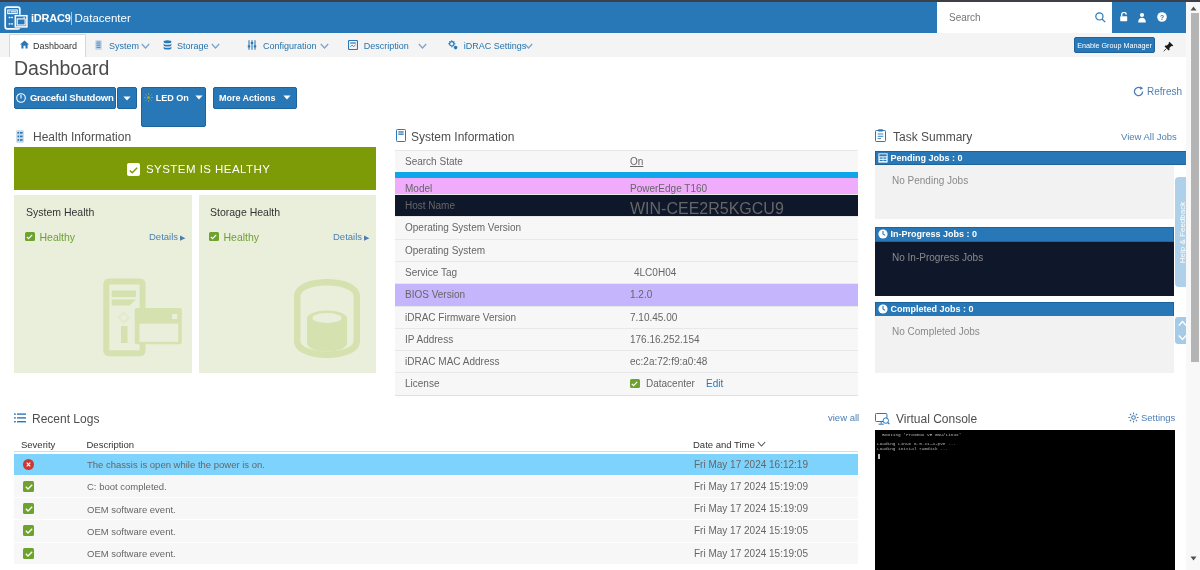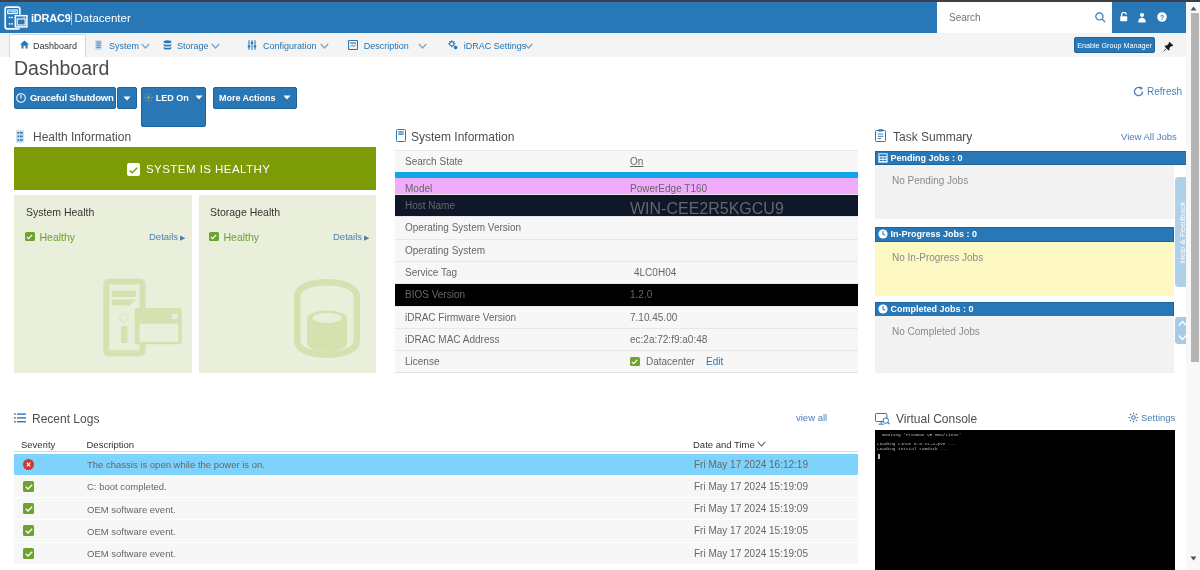--- a/index.html
+++ b/index.html
@@ -268,27 +268,31 @@
       <div style="position:absolute;left:235px;top:5px;font-size:10px;color:#666;"></div>
     </div>
     <div style="height:22.3px;background:#f7f7f7;border-top:1px solid #e8e8e8;position:relative;">
       <div style="position:absolute;left:10px;top:5px;font-size:10px;color:#666;">Operating System</div>
       <div style="position:absolute;left:235px;top:5px;font-size:10px;color:#666;"></div>
     </div>
     <div style="height:22.3px;background:#f7f7f7;border-top:1px solid #e8e8e8;position:relative;">
       <div style="position:absolute;left:10px;top:5px;font-size:10px;color:#666;">Service Tag</div>
       <div style="position:absolute;left:239px;top:5px;font-size:10px;color:#666;">4LC0H04</div>
     </div>
-    <div style="height:22.3px;background:#000000;border-top:1px solid #e8e8e8;position:relative;">
+    <div style="height:22.3px;background:#c4b5fd;border-top:1px solid #e8e8e8;position:relative;">
       <div style="position:absolute;left:10px;top:5px;font-size:10px;color:#666;">BIOS Version</div>
       <div style="position:absolute;left:235px;top:5px;font-size:10px;color:#666;">1.2.0</div>
     </div>
     <div style="height:22.3px;background:#f7f7f7;border-top:1px solid #e8e8e8;position:relative;">
       <div style="position:absolute;left:10px;top:5px;font-size:10px;color:#666;">iDRAC Firmware Version</div>
       <div style="position:absolute;left:235px;top:5px;font-size:10px;color:#666;">7.10.45.00</div>
+    </div>
+    <div style="height:22.3px;background:#f7f7f7;border-top:1px solid #e8e8e8;position:relative;">
+      <div style="position:absolute;left:10px;top:5px;font-size:10px;color:#666;">IP Address</div>
+      <div style="position:absolute;left:235px;top:5px;font-size:10px;color:#666;">176.16.252.154</div>
     </div>
     <div style="height:22.3px;background:#f7f7f7;border-top:1px solid #e8e8e8;position:relative;">
       <div style="position:absolute;left:10px;top:5px;font-size:10px;color:#666;text-align:center;">iDRAC MAC Address</div>
       <div style="position:absolute;left:235px;top:5px;font-size:10px;color:#666;">ec:2a:72:f9:a0:48</div>
     </div>
     <div style="height:23.3px;background:#f7f7f7;border-top:1px solid #e8e8e8;border-bottom:1px solid #e0e0e0;position:relative;">
       <div style="position:absolute;left:10px;top:5px;font-size:10px;color:#666;">License</div>
       <div style="position:absolute;left:235px;top:5.5px;width:9.5px;height:9.5px;background:#6da32c;border-radius:1.5px;"></div>
       <svg style="position:absolute;left:236.2px;top:7.8px;" width="7" height="6" viewBox="0 0 7 6">
         <path d="M0.8 2.8 L2.6 4.6 L6.2 0.8" fill="none" stroke="#fff" stroke-width="1.2"></path>
@@ -321,21 +325,21 @@
     </svg>Pending Jobs : 0</div>
 <div class="abs" style="left:875px;top:165px;width:299px;height:54px;background:#f2f2f2;">
   <div style="margin:10px 0 0 17px;font-size:10px;color:#8a8a8a;">No Pending Jobs</div>
   </div>
 
 <div class="abs" style="left:875px;top:227px;width:299px;height:14.5px;background:#2878b8;border:1px solid #1d639c;color:#fff;font-size:9px;font-weight:bold;line-height:12.5px;white-space:nowrap;">
   <svg style="vertical-align:-2px;margin:0 3px 0 1.5px;" width="10" height="10" viewBox="0 0 10 10">
       <circle cx="5" cy="5" r="4.6" fill="#fff"></circle>
       <path d="M5 2 L5 5 L7.1 6.4" fill="none" stroke="#2878b8" stroke-width="1.1"></path>
     </svg>In-Progress Jobs : 0</div>
-<div class="abs" style="left:875px;top:241.5px;width:299px;height:54px;background:#fef9c3;">
+<div class="abs" style="left:875px;top:241.5px;width:299px;height:54px;background:#0f172a;">
   <div style="margin:10px 0 0 17px;font-size:10px;color:#8a8a8a;">No In-Progress Jobs</div>
   </div>
 
 <div class="abs" style="left:875px;top:301.5px;width:299px;height:28px;background:#2878b8;border:1px solid #1d639c;color:#fff;font-size:9px;font-weight:bold;line-height:12.5px;white-space:nowrap;">
   <svg style="vertical-align:-2px;margin:0 3px 0 1.5px;" width="10" height="10" viewBox="0 0 10 10">
       <circle cx="5" cy="5" r="4.6" fill="#fff"></circle>
       <path d="M5 2 L5 5 L7.1 6.4" fill="none" stroke="#2878b8" stroke-width="1.1"></path>
     </svg>Completed Jobs : 0</div>
 <div class="abs" style="left:875px;top:316px;width:299px;height:56.5px;background:#f2f2f2;">
   <div style="margin:10px 0 0 17px;font-size:10px;color:#8a8a8a;">No Completed Jobs</div>
@@ -345,21 +349,21 @@
     <g fill="#2878b8">
       <rect x="0" y="0.4" width="1.8" height="1.4"></rect>
       <rect x="3" y="0.4" width="9" height="1.4"></rect>
       <rect x="0" y="4.2" width="1.8" height="1.4"></rect>
       <rect x="3" y="4.2" width="9" height="1.4"></rect>
       <rect x="0" y="8" width="1.8" height="1.4"></rect>
       <rect x="3" y="8" width="9" height="1.4"></rect>
     </g>
   </svg>
 <div class="sechdr" style="left:32px;top:411.5px;">Recent Logs</div>
-<div class="slink" style="left:796px;top:412px;">view all</div>
+<div class="slink" style="left:828px;top:412px;">view all</div>
 
 <div class="abs" style="left:21px;top:438.5px;font-size:9.5px;color:#333;">Severity</div>
 <div class="abs" style="left:86.5px;top:438.5px;font-size:9.5px;color:#333;">Description</div>
 <div class="abs" style="left:693px;top:438.5px;font-size:9.5px;color:#333;">Date and Time</div>
 <svg class="abs" style="left:757px;top:441px;" width="9" height="7" viewBox="0 0 9 7">
     <path d="M0.8 1 L4.5 5 L8.2 1" fill="none" stroke="#555" stroke-width="1.1"></path>
   </svg>
 <div class="abs" style="left:14px;top:450.5px;width:844px;height:1px;background:#d9d9d9;"></div>
 
 <div id="logs" class="abs" style="left:14px;top:453.5px;width:844px;">

